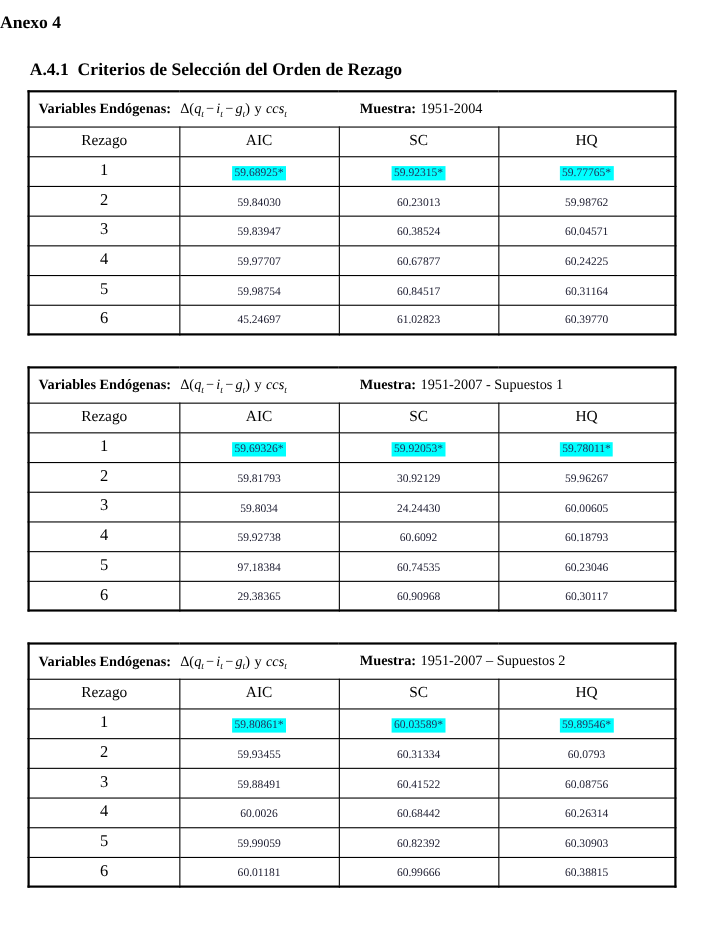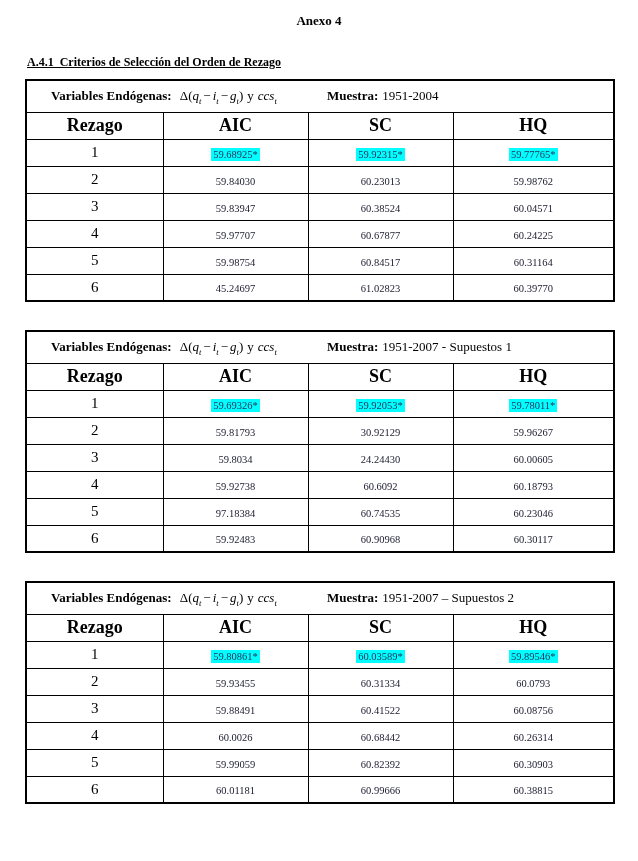--- a/index.html
+++ b/index.html
@@ -8,50 +8,48 @@
   body {
     width: 638px; height: 861px;
     background: #ffffff;
     font-family: "Liberation Serif", serif;
     color: #000;
     overflow: hidden;
   }
   .page { position: relative; width: 638px; height: 861px; }
 
   .doc-title {
-    text-align: center;
     font-weight: bold;
-    font-size: 13px;
+    font-size: 16px;
     line-height: 17px;
     padding-top: 12px;
   }
   .section-heading {
     font-weight: bold;
-    font-size: 12px;
+    font-size: 16px;
     margin: 26px 0 0 27px;
     white-space: pre-wrap;
-    text-decoration: underline;
   }
 
   table.vartable {
     border-collapse: collapse;
     table-layout: fixed;
     width: 588px;
     margin-left: 25px;
     border: 2px solid #000;
   }
   table.vartable.first { margin-top: 9px; }
   table.vartable.next  { margin-top: 28px; }
 
   .vartable td, .vartable th { border: 1px solid #000; }
 
   .caption-row td {
     height: 32px;
     font-size: 13px;
-    padding-left: 24px;
+    padding-left: 8px;
     position: relative;
     vertical-align: middle;
     white-space: nowrap;
   }
   .b { font-weight: bold; }
   .muestra {
     position: absolute;
     left: 300px;
     top: 50%;
     transform: translateY(-50%);
@@ -61,22 +59,22 @@
 
   .formula-slot { margin-left: 5px; font-size: 13px; }
   .fi  { font-style: italic; }
   .fr  { font-style: normal; }
   .fm  { margin: 0 2px; }
   .fy  { margin: 0 4px; font-style: normal; }
   .formula-slot sub { font-size: 8.5px; font-style: italic; line-height: 0; }
 
   .vartable th {
     height: 27px;
-    font-size: 18px;
-    font-weight: bold;
+    font-size: 14px;
+    font-weight: normal;
     text-align: center;
     vertical-align: middle;
   }
   .vartable td.lag {
     height: 27px;
     font-size: 15px;
     text-align: center;
     vertical-align: middle;
   }
   .vartable td.val-cell {
@@ -224,21 +222,21 @@
           <td class="val-cell"><span class="val">60.18793</span></td>
         </tr>
         <tr>
           <td class="lag">5</td>
           <td class="val-cell"><span class="val">97.18384</span></td>
           <td class="val-cell"><span class="val">60.74535</span></td>
           <td class="val-cell"><span class="val">60.23046</span></td>
         </tr>
         <tr>
           <td class="lag">6</td>
-          <td class="val-cell"><span class="val">59.92483</span></td>
+          <td class="val-cell"><span class="val">29.38365</span></td>
           <td class="val-cell"><span class="val">60.90968</span></td>
           <td class="val-cell"><span class="val">60.30117</span></td>
         </tr>
       </tbody>
   </table>
 
   <table class="vartable next">
     <colgroup>
         <col class="c1">
         <col class="c2">

